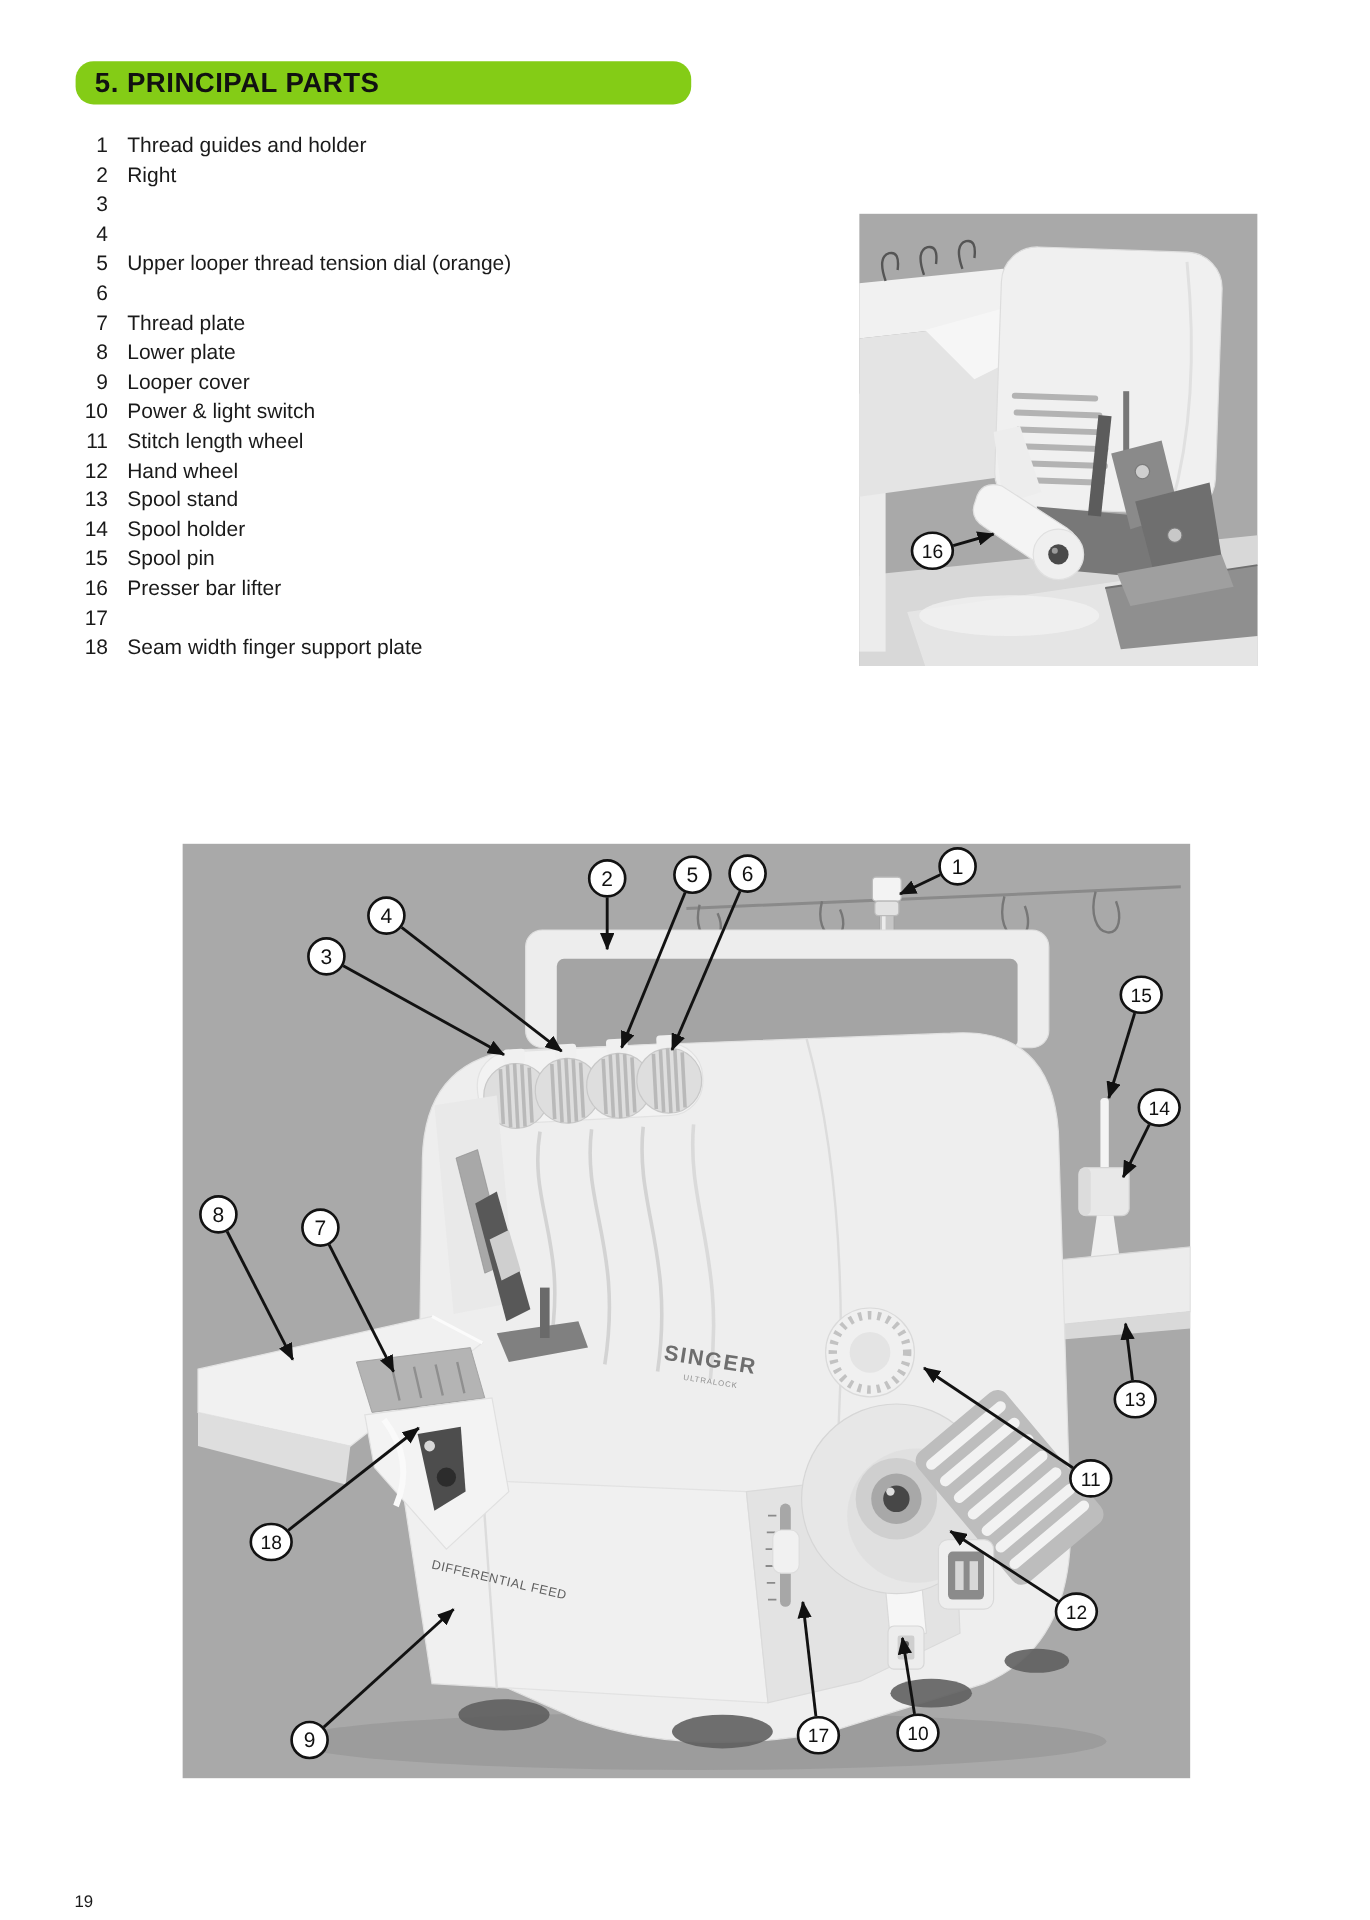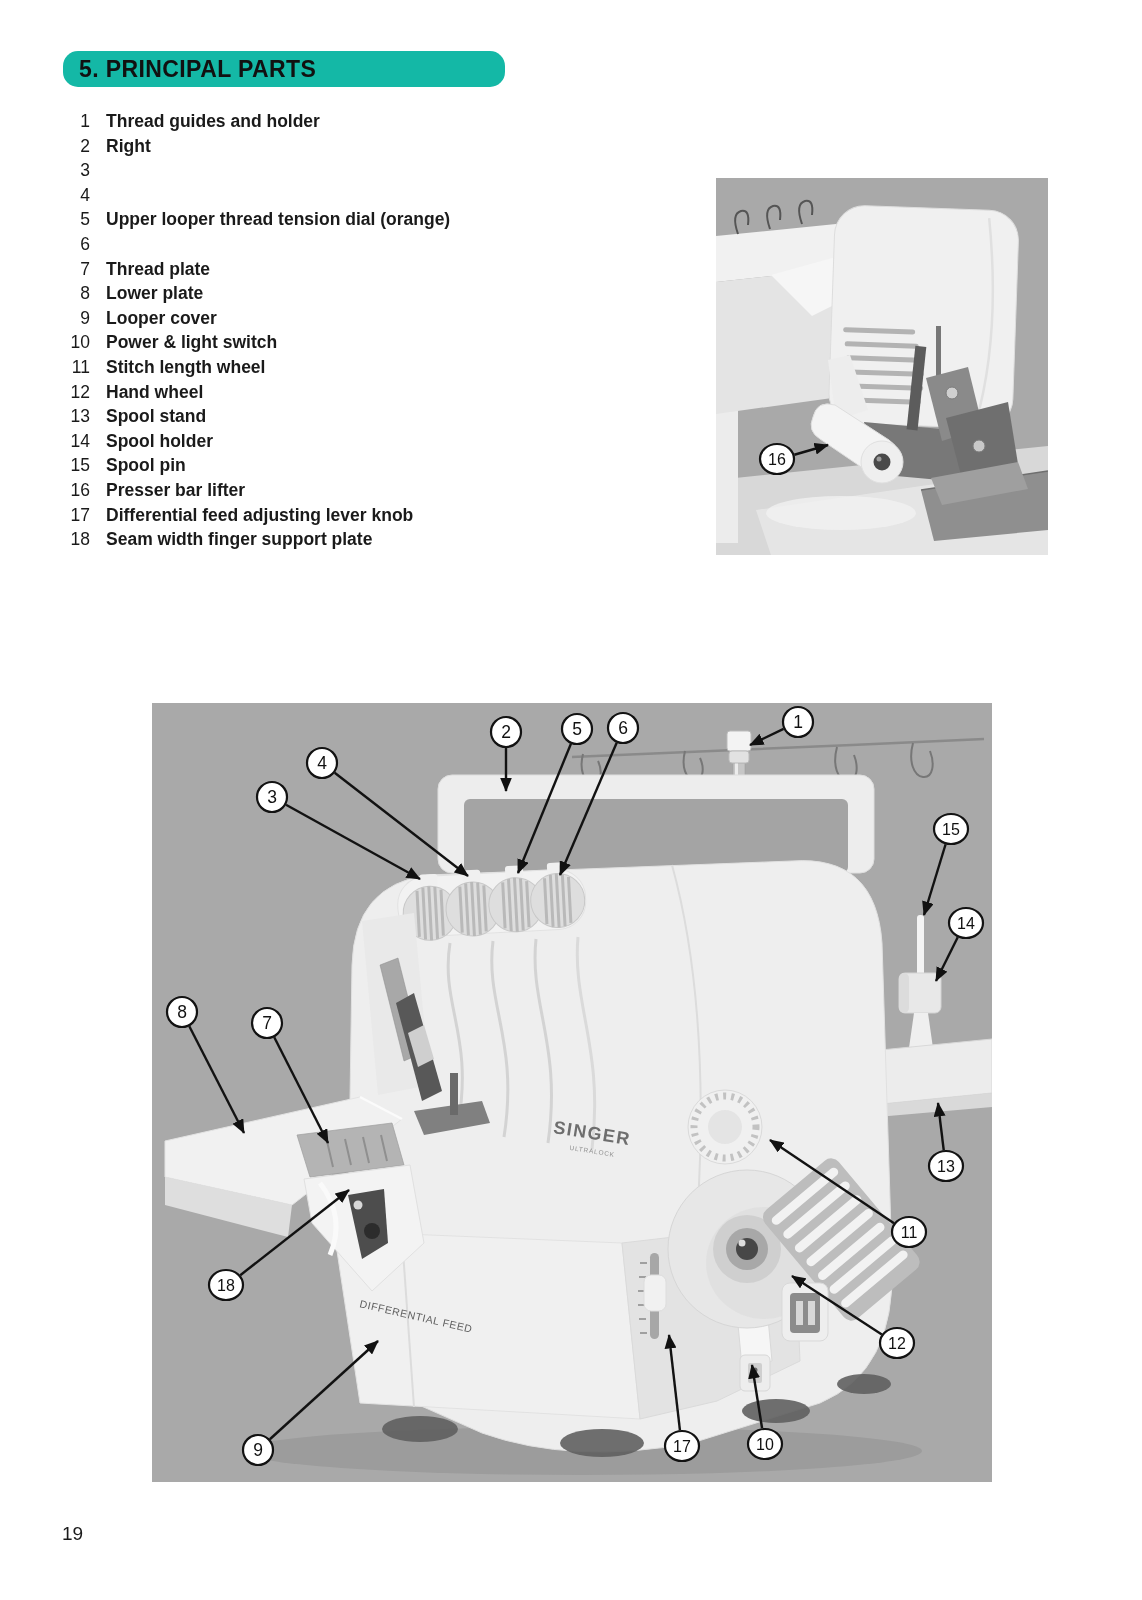--- a/index.html
+++ b/index.html
@@ -2,36 +2,36 @@
 <html><head>
 <meta charset="utf-8">
 <style>
   html,body{margin:0;padding:0;background:#888;}
   .page{
     position:relative;width:1142px;height:1600px;background:#ffffff;
     font-family:"Liberation Sans","DejaVu Sans",sans-serif;color:#1a1a1a;
     margin:0 auto;overflow:hidden;
   }
   .hdr{
-    position:absolute;left:63px;top:51px;width:442px;height:36px;
-    background:#14b8a6;border-radius:15px;display:flex;align-items:center;
+    position:absolute;left:63px;top:51px;width:513px;height:36px;
+    background:#84cc16;border-radius:15px;display:flex;align-items:center;
   }
   .hdr-title{
     font-size:23px;font-weight:bold;letter-spacing:.4px;color:#111;
     padding-left:16px;white-space:nowrap;
   }
   .plist{position:absolute;left:60px;top:109px;width:560px;}
   .prow{display:flex;line-height:24.6px;font-size:17.5px;}
   .pnum{width:30px;text-align:right;flex:0 0 30px;}
-  .plbl{padding-left:16px;white-space:nowrap;font-weight:bold;}
+  .plbl{padding-left:16px;white-space:nowrap;}
   .photo{position:absolute;display:block;margin:0;padding:0;line-height:0;}
   .photo svg{display:block;}
   #photoDetail{left:716px;top:178px;}
   #photoMain{left:152px;top:703px;}
-  .pageno{position:absolute;left:62px;top:1523px;font-size:19px;}
+  .pageno{position:absolute;left:62px;top:1576px;font-size:14px;}
   svg text{font-family:"Liberation Sans","DejaVu Sans",sans-serif;}
 </style>
 </head>
 <body>
 
 <div class="page">
 
   <div class="hdr">
     <span class="hdr-title">5. PRINCIPAL PARTS</span>
   </div>
@@ -93,21 +93,20 @@
       <div class="prow">
         <span class="pnum">15</span>
         <span class="plbl">Spool pin</span>
       </div>
       <div class="prow">
         <span class="pnum">16</span>
         <span class="plbl">Presser bar lifter</span>
       </div>
       <div class="prow">
         <span class="pnum">17</span>
-        <span class="plbl">Differential feed adjusting lever knob</span>
       </div>
       <div class="prow">
         <span class="pnum">18</span>
         <span class="plbl">Seam width finger support plate</span>
       </div>
     </div>
 
   <figure class="photo" id="photoDetail">
     <svg id="svgDetail" width="332" height="377" viewBox="0 0 332 377">
       <defs>

